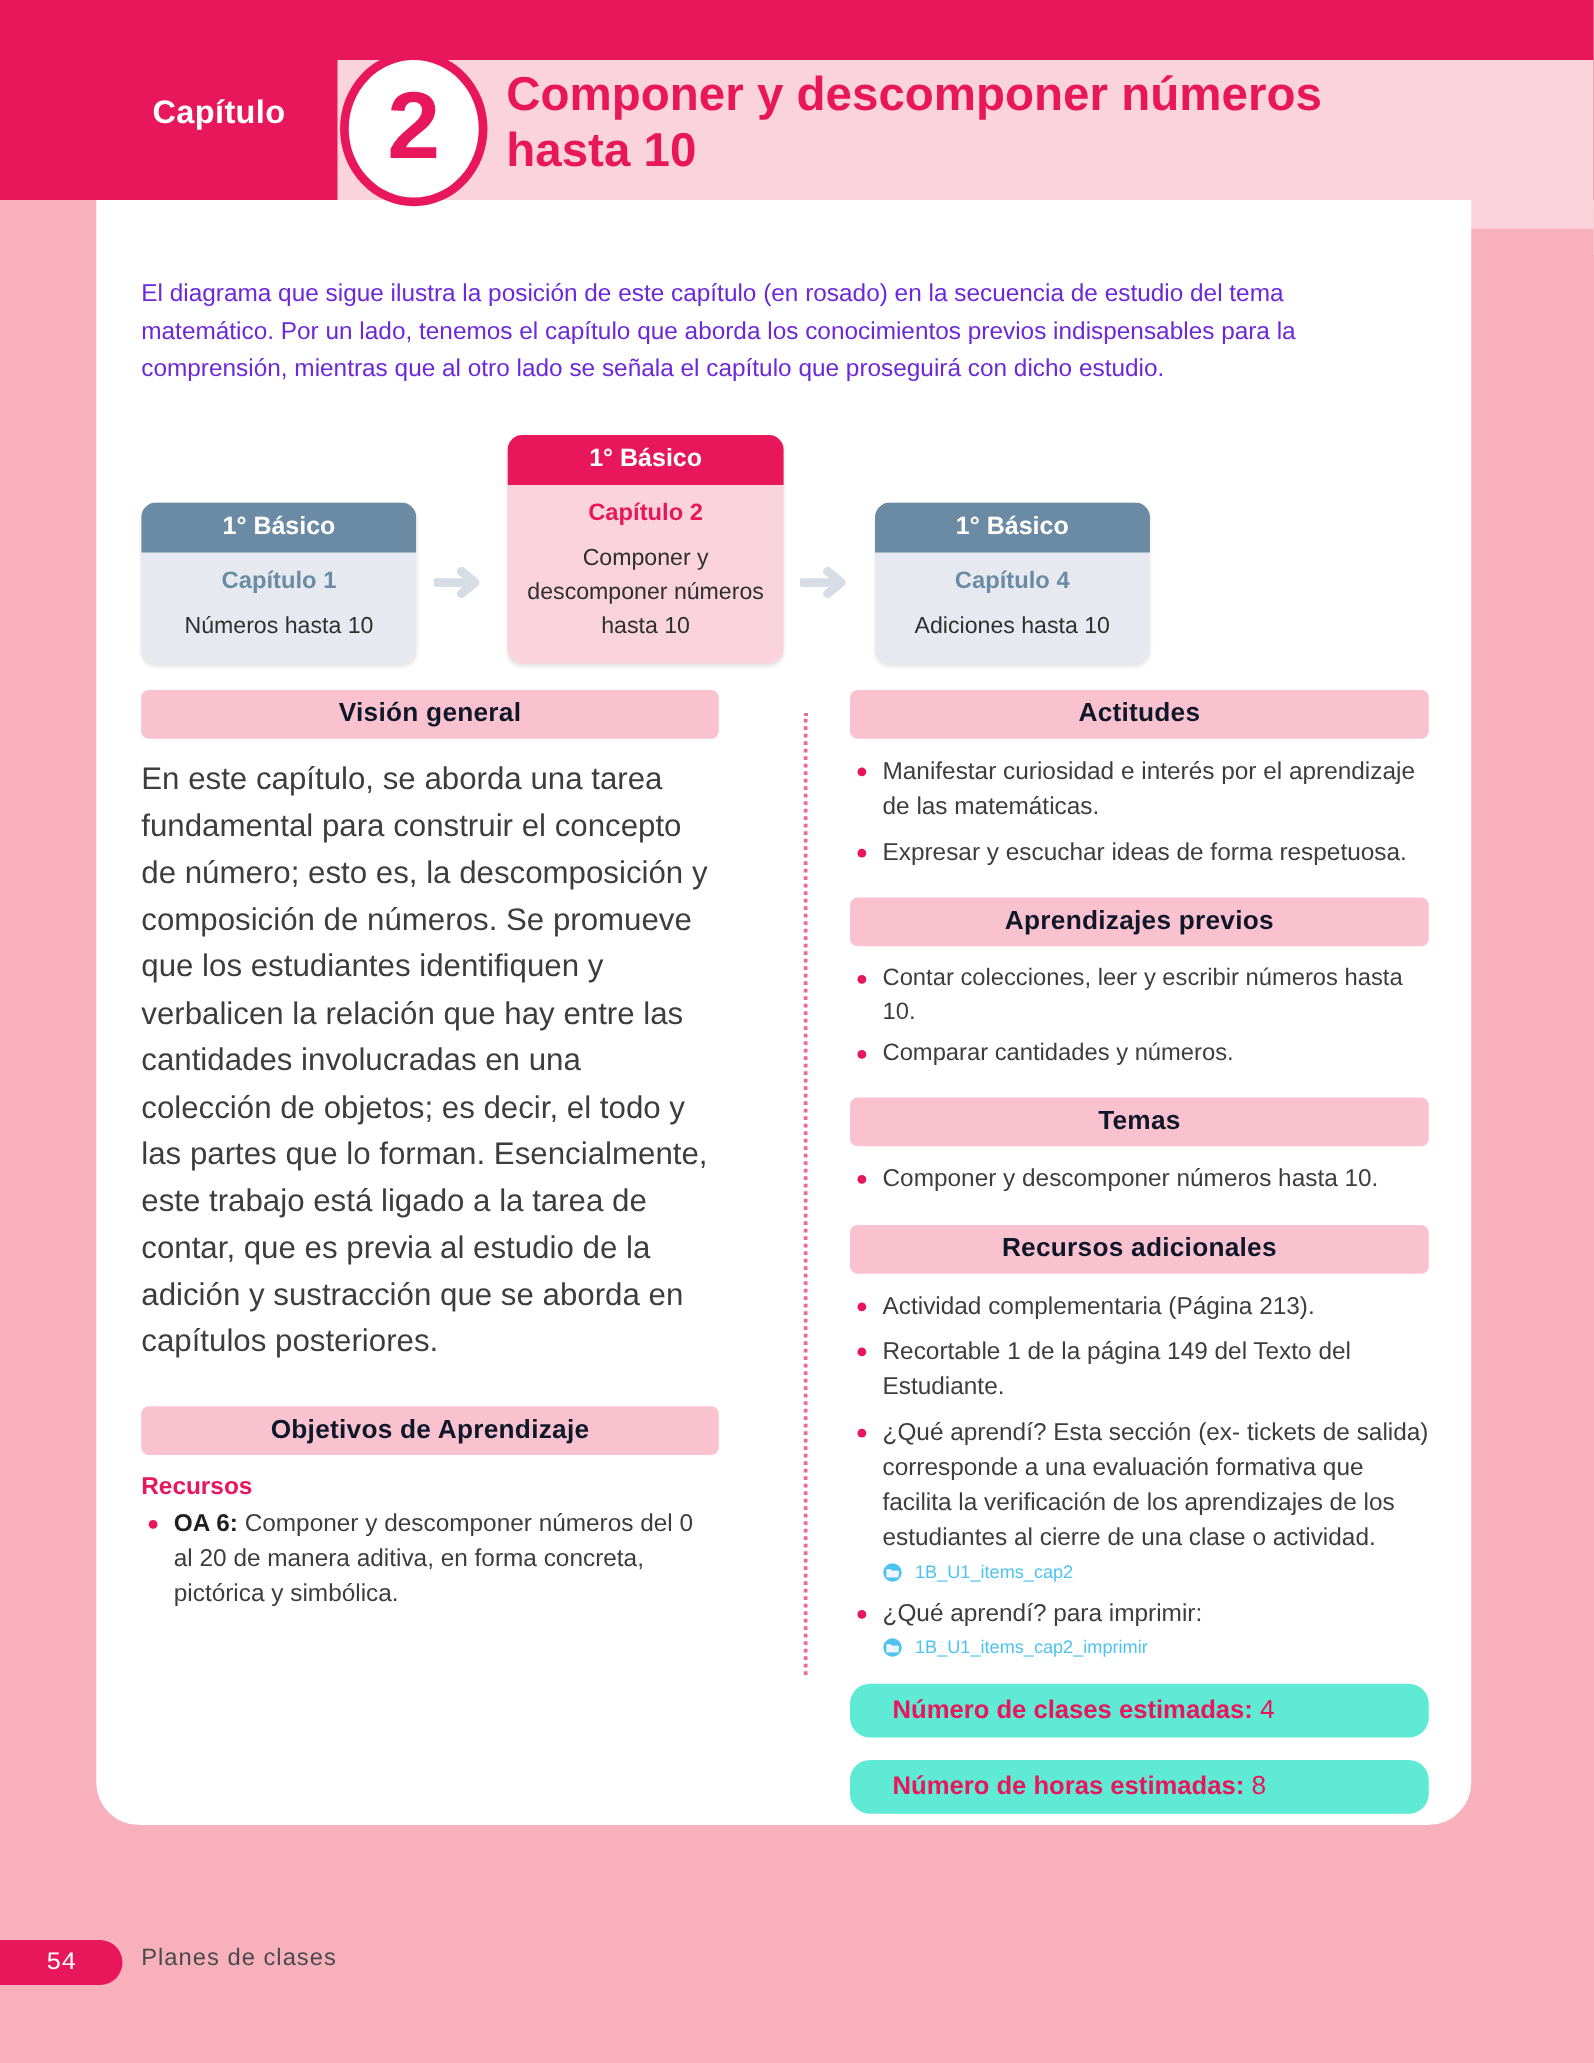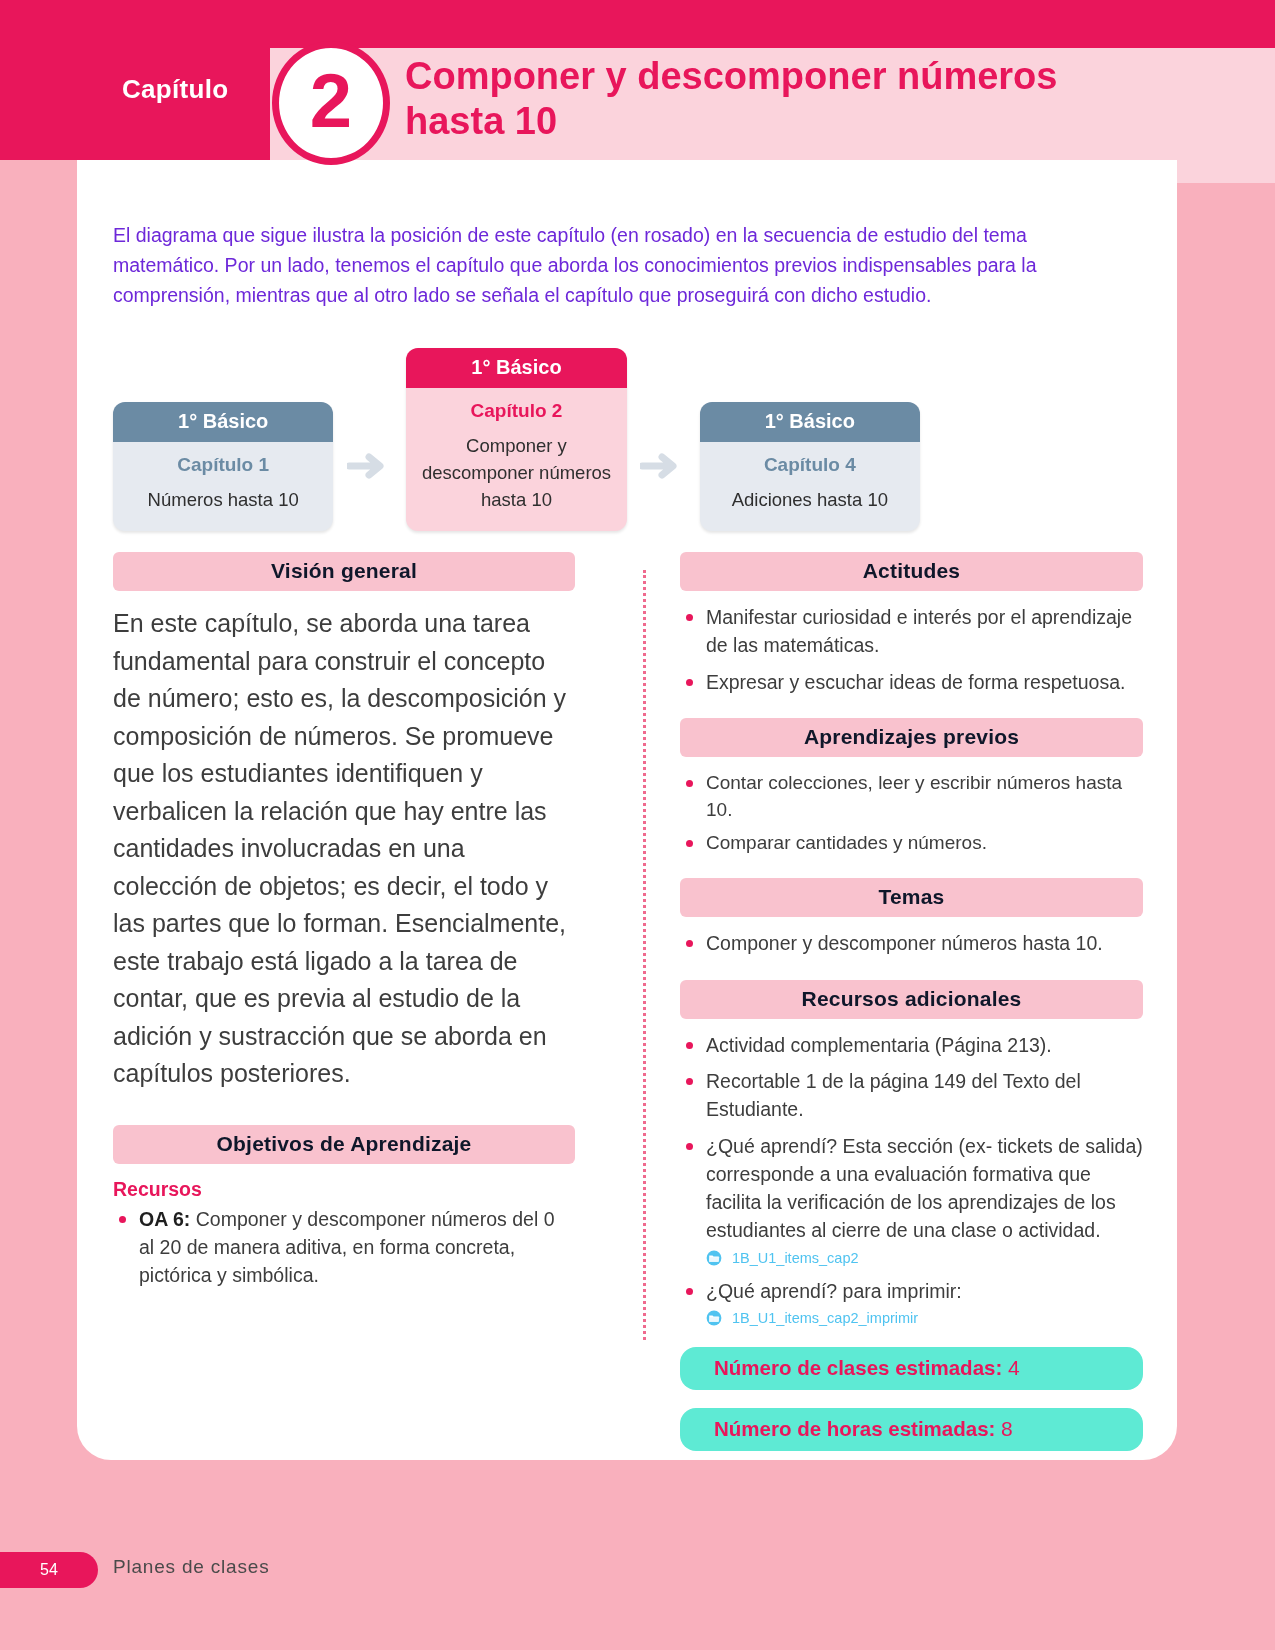--- a/index.html
+++ b/index.html
@@ -253,24 +253,25 @@
     width: 1275px; height: 190px;
     z-index: 7;
   }
   .pagenum {
     position: absolute;
     left: 0; top: 92px;
     width: 98px; height: 36px;
     background: #e8165b;
     border-radius: 0 18px 18px 0;
     color: #ffffff;
-    font-size: 16px;
+    font-size: 20px;
     display: flex;
     align-items: center;
     justify-content: center;
+    font-family: Liberation Mono, monospace;
   }
   .footlabel {
     position: absolute;
     left: 113px; top: 96px;
     color: #4a4a4a;
     font-size: 19px;
     letter-spacing: 0.8px;
   }
 </style>
 </head>

